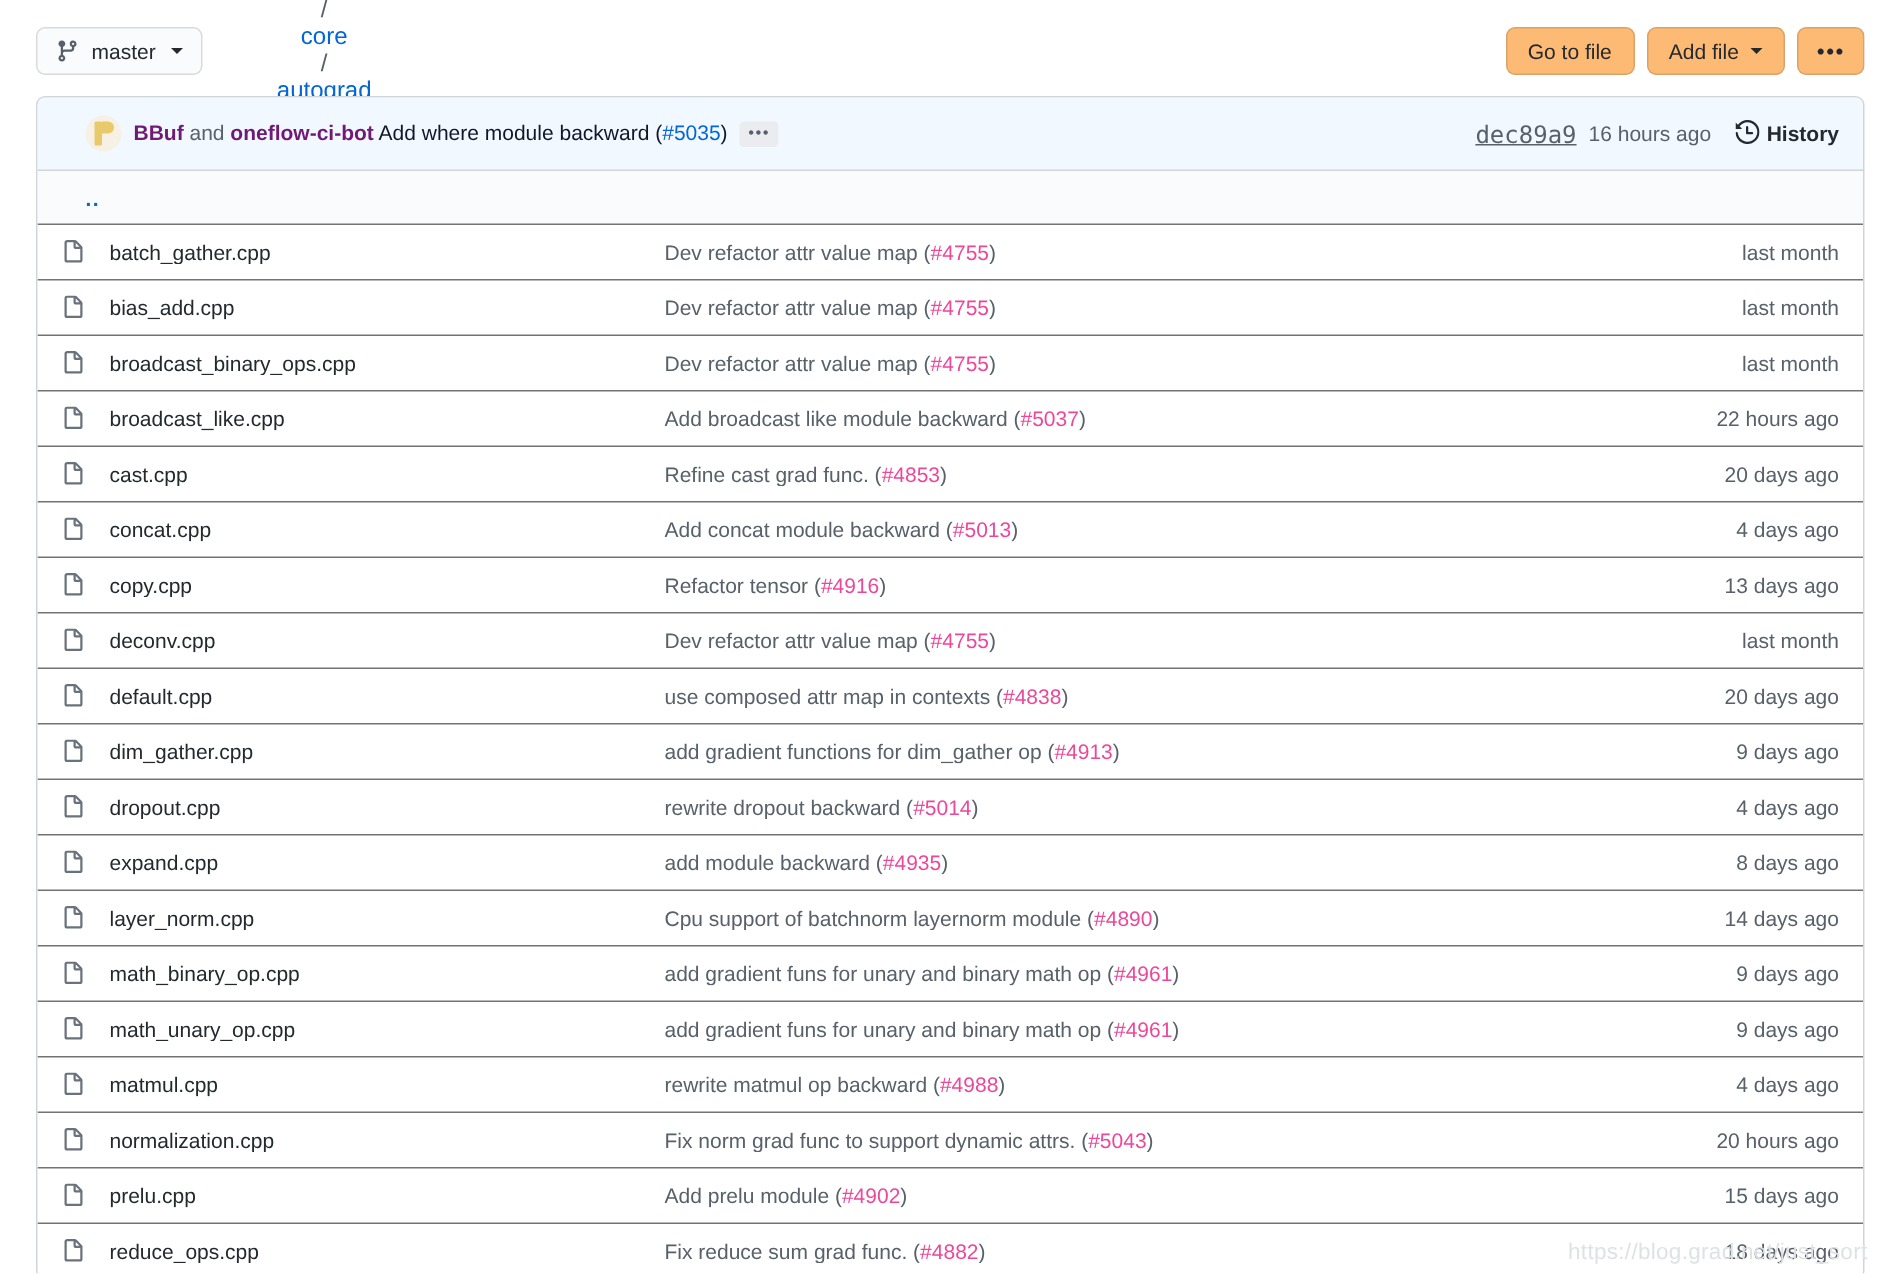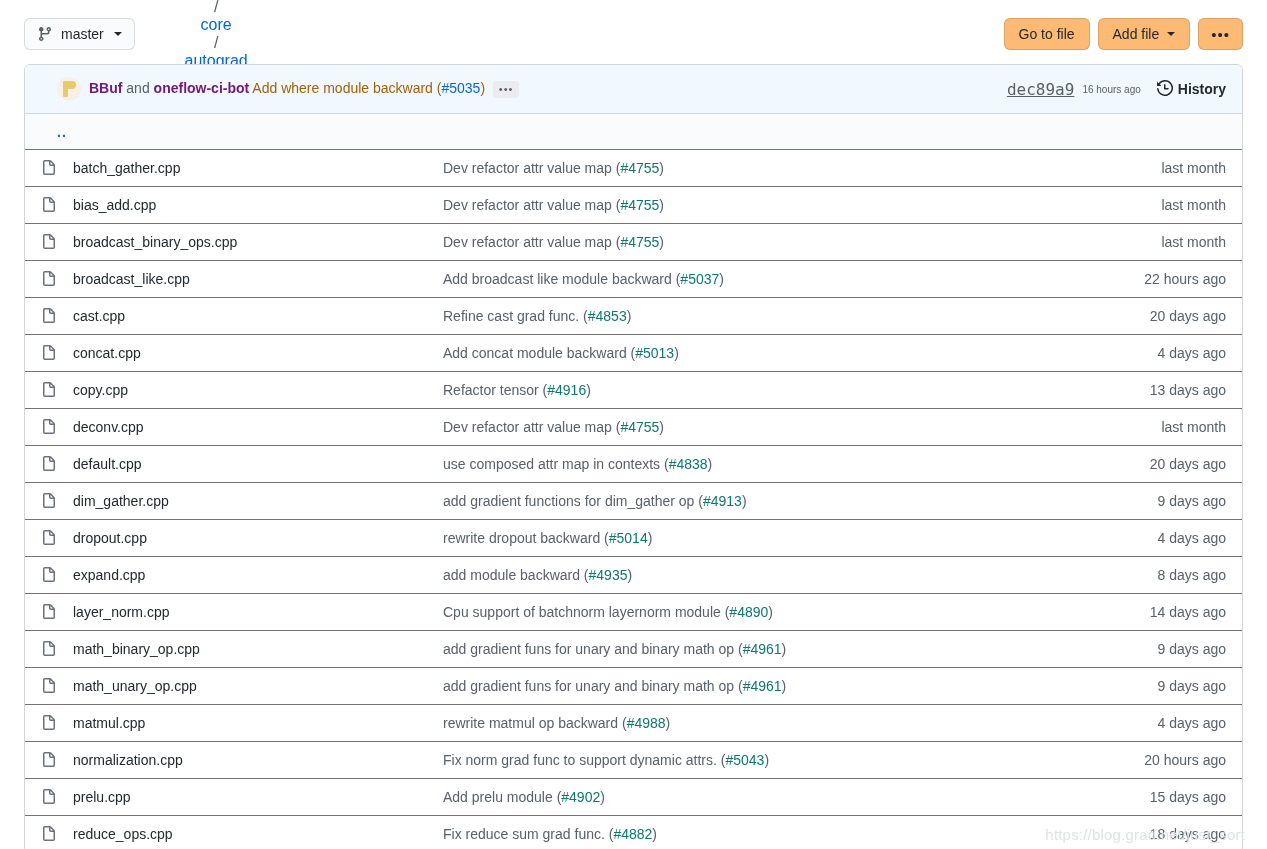--- a/index.html
+++ b/index.html
@@ -175,21 +175,21 @@
     color: #586069;
     overflow: hidden;
     text-overflow: ellipsis;
     white-space: nowrap;
   }
   .commit-text a.user {
     color: #701a75;
     font-weight: 600;
     text-decoration: none;
   }
-  .commit-text .msg { color: #a16207; margin-top: 32px; }
+  .commit-text .msg { color: #0f172a; margin-top: 32px; }
   .commit-text a.pr {
     color: #0366d6;
     text-decoration: none;
   }
   .expand-btn {
     display: inline-flex;
     align-items: center;
     justify-content: center;
     width: 26px; height: 17px;
     margin-left: 8px;
@@ -209,21 +209,21 @@
     align-items: center;
     gap: 8px;
     font-size: 14px;
     white-space: nowrap;
   }
   .commit-sha {
     font-family: "DejaVu Sans Mono", monospace;
     font-size: 16px;
     color: #586069;
   }
-  .commit-date { color: #586069; font-size: 10px; }
+  .commit-date { color: #586069; font-size: 14px; }
   .history-link {
     display: inline-flex;
     align-items: center;
     gap: 5px;
     margin-left: 8px;
     color: #24292e;
     font-weight: 600;
     font-size: 14px;
     text-decoration: none;
     cursor: pointer;
@@ -270,21 +270,21 @@
   }
   .col-msg {
     flex: 1 1 auto;
     color: #586069;
     overflow: hidden;
     text-overflow: ellipsis;
     white-space: nowrap;
     padding-right: 16px;
   }
   .col-msg a {
-    color: #0f766e;
+    color: #ec4899;
     text-decoration: none;
     margin-top: 12px;
   }
   .col-time {
     flex: 0 0 150px;
     text-align: right;
     color: #586069;
     white-space: nowrap;
   }
 

